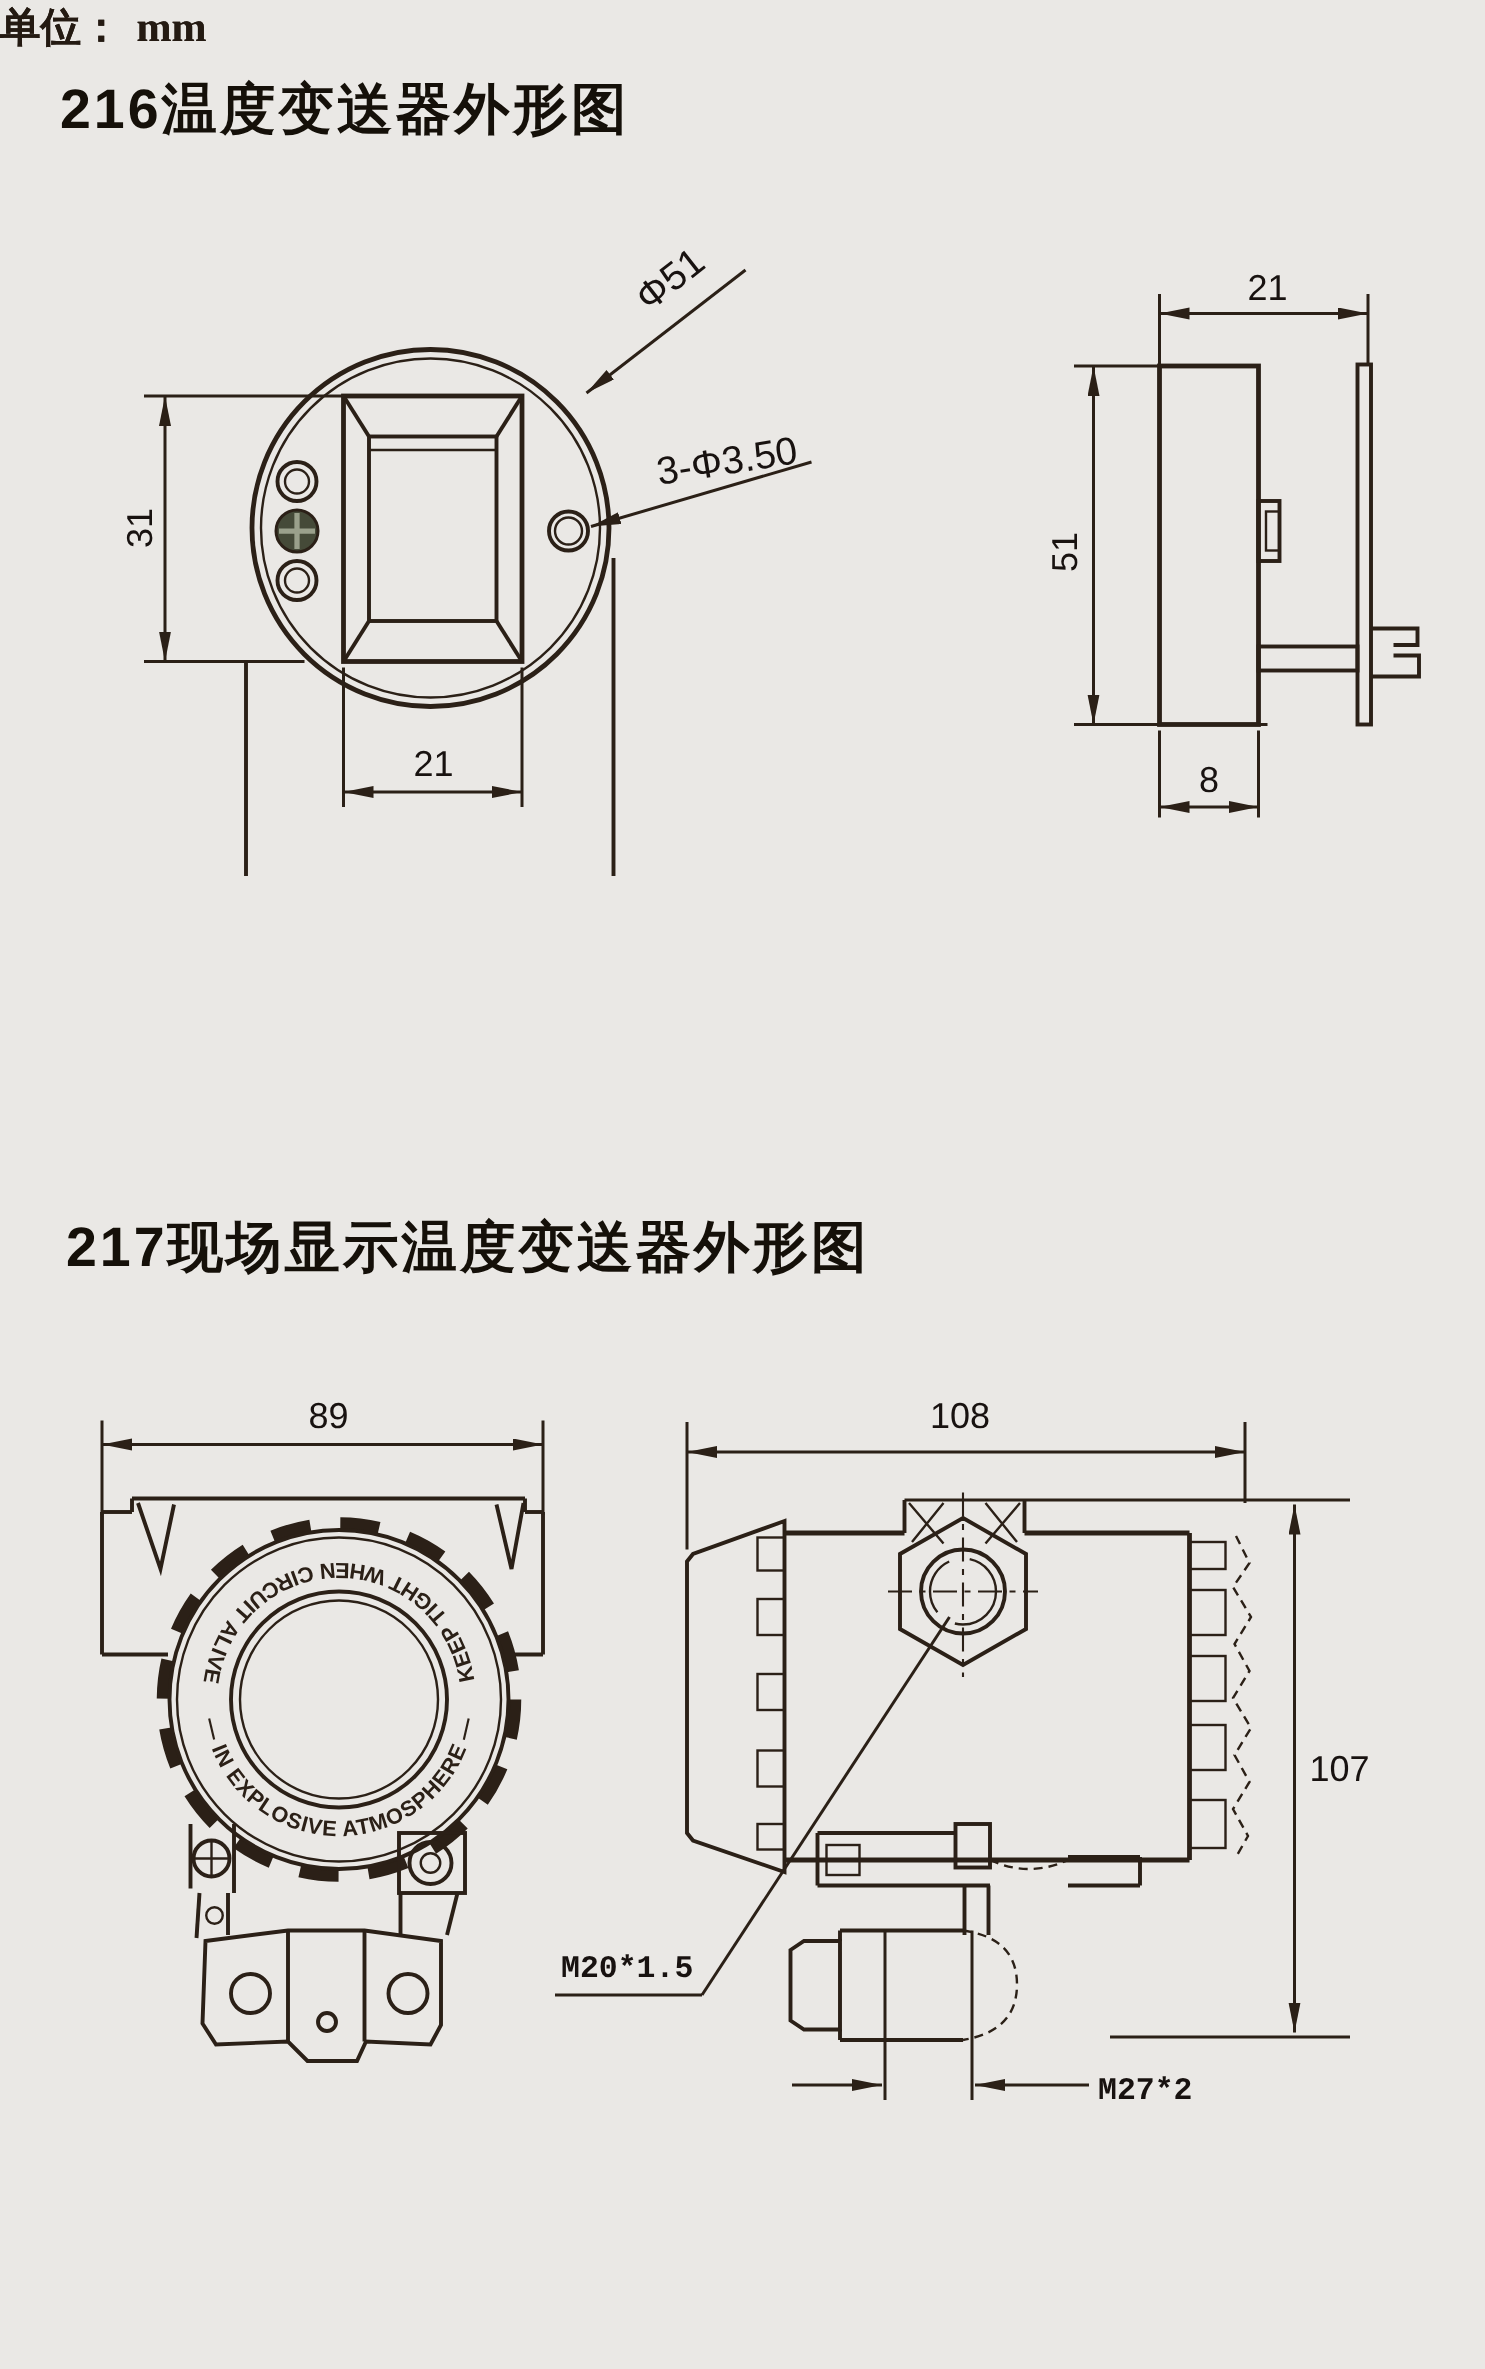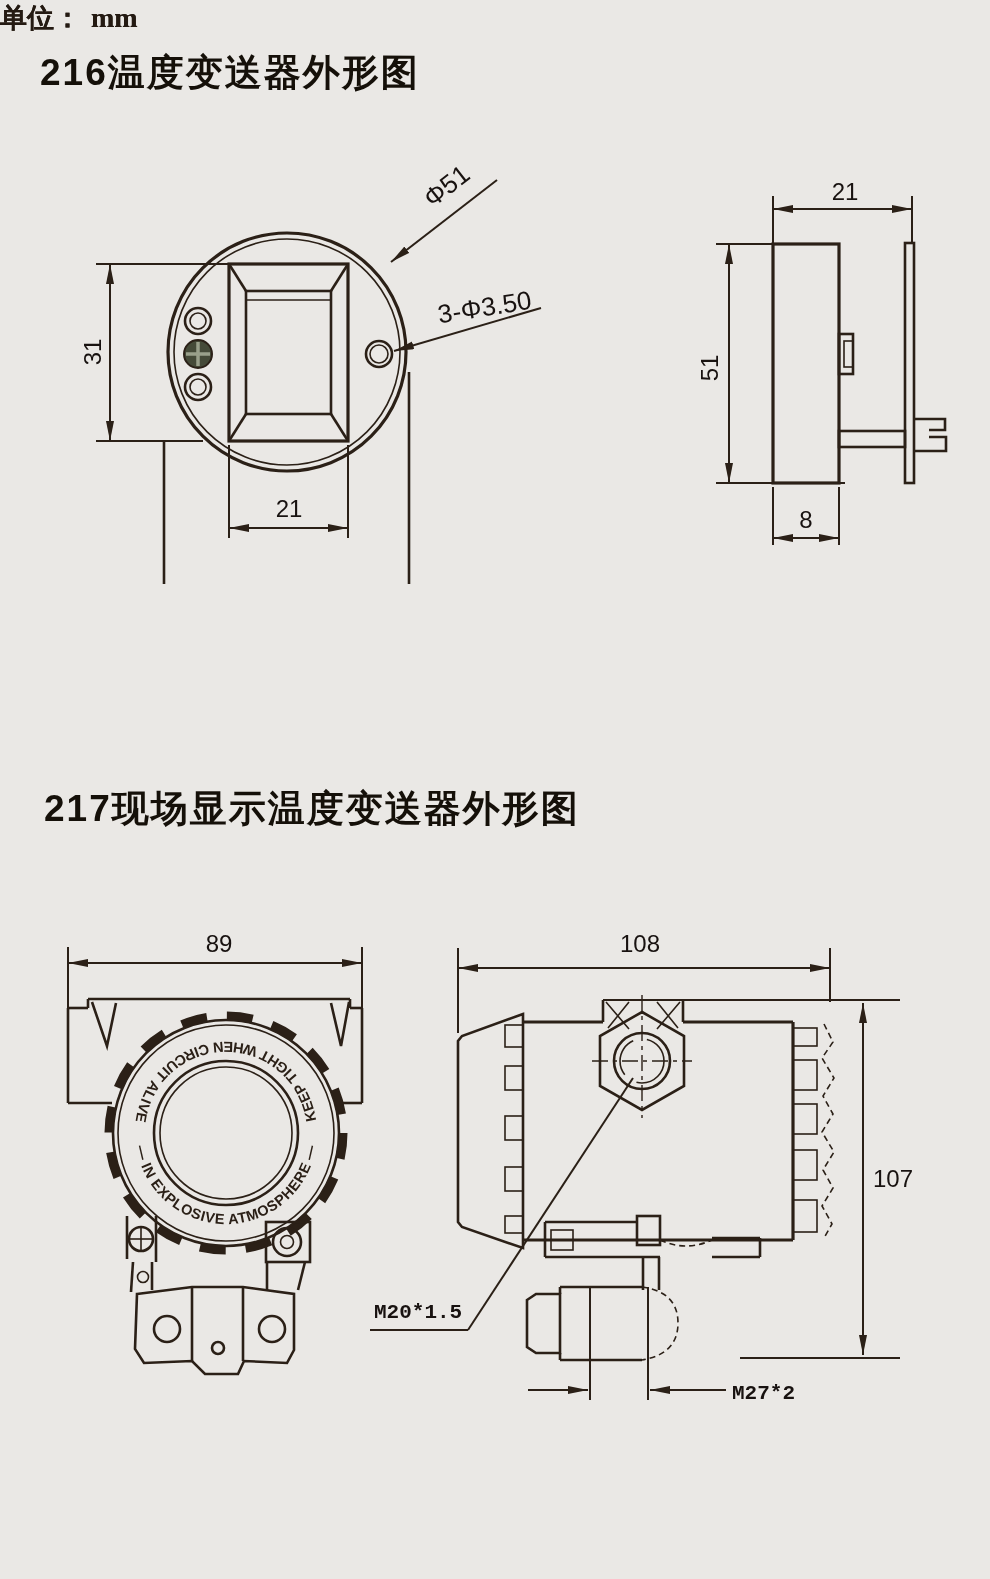--- a/index.html
+++ b/index.html
@@ -1,20 +1,20 @@
 <!DOCTYPE html>
 <html><head>
 <meta charset="utf-8">
 <style>
   html,body{margin:0;padding:0;background:#eae8e5;}
   .page{position:relative;width:990px;height:1579px;background:#eae8e5;overflow:hidden;
         font-family:"Liberation Sans","DejaVu Sans",sans-serif;color:#181210;}
   .sec-title{position:absolute;font-weight:bold;font-size:37px;letter-spacing:2px;color:#151009;}
   .t1{left:40px;top:48px;}
-  .t2{left:44px;top:784px;}
+  .t2{left:44px;top:807px;}
   .unit-line{position:absolute;font-weight:bold;font-size:27px;color:#241a12;}
   .unit-line .mono{font-family:Liberation Serif, serif;font-weight:bold;
                    font-size:28px;margin-left:10px;}
   svg{position:absolute;left:0;}
   #svg216{top:120px;}
   #svg217{top:898px;}
   .ln{stroke:#2b2017;stroke-width:2.6;fill:none;}
   .lw{stroke-width:3.2;}
   .thin{stroke-width:1.6;}
   .dim{stroke:#2b2017;stroke-width:2;fill:none;}

